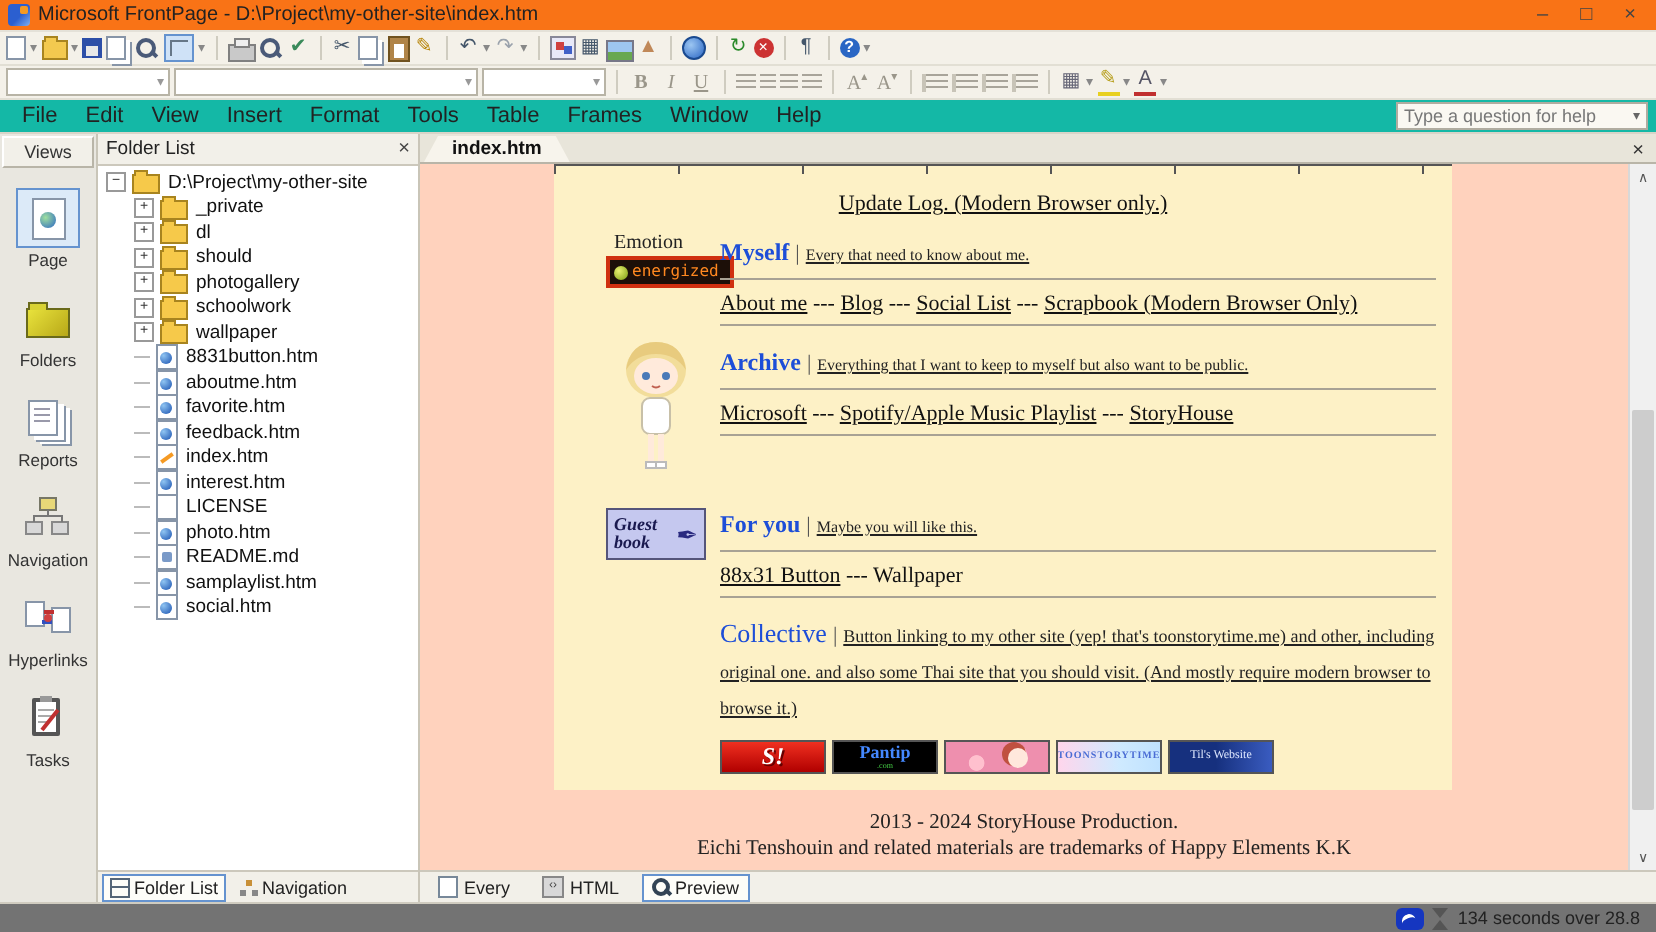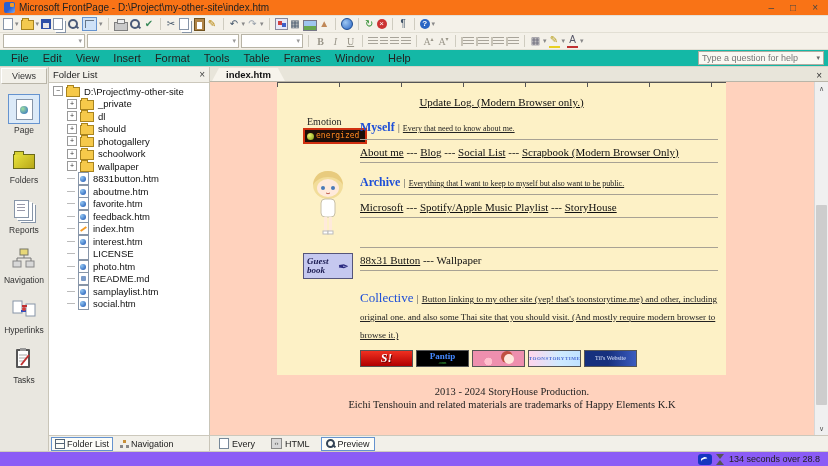--- a/index.html
+++ b/index.html
@@ -154,21 +154,21 @@
   
   .view-tabbar{height:15px;background:#f2f0e9;border-top:1px solid #ccc8bc;display:flex;align-items:center;padding:0 4px;gap:6px;flex:0 0 auto;font-size:9px;color:#222;}
   .vtab{display:flex;align-items:center;gap:3px;padding:1px 4px;border:1px solid transparent;}
   .vtab.active{border:1px solid #6593cf;background:#fdfdf8;}
   .vt-normal{width:8px;height:9px;background:#fff;border:1px solid #789;}
   .vt-html{width:9px;height:9px;background:#d8d8d8;border:1px solid #888;font-size:6px;line-height:9px;text-align:center;color:#444;}
   .vt-mag{width:5px;height:5px;border:2px solid #345;border-radius:50%;position:relative;}
   .vt-mag::after{content:"";position:absolute;left:4px;top:4px;width:4px;height:2px;background:#345;transform:rotate(45deg);}
 
   
-  .statusbar{height:14px;background:#8b5cf6;border-top:1px solid #d0ccc0;display:flex;align-items:center;flex:0 0 auto;font-size:9px;color:#222;}
+  .statusbar{height:14px;background:#737373;border-top:1px solid #d0ccc0;display:flex;align-items:center;flex:0 0 auto;font-size:9px;color:#222;}
   .sb-right{margin-left:auto;display:flex;align-items:center;gap:4px;padding-right:8px;}
   .sb-blue{width:14px;height:11px;border-radius:3px;background:#1536c0;position:relative;}
   .sb-blue::after{content:"";position:absolute;left:3px;top:3px;width:7px;height:5px;border-radius:50%;border-top:2px solid #fff;transform:rotate(-20deg);}
   .hg{width:9px;height:11px;position:relative;flex:0 0 auto;}
   .hg::before{content:"";position:absolute;left:0;top:0;border-left:4.5px solid transparent;border-right:4.5px solid transparent;border-top:5px solid #555;}
   .hg::after{content:"";position:absolute;left:0;bottom:0;border-left:4.5px solid transparent;border-right:4.5px solid transparent;border-bottom:5px solid #555;}
 </style>
 </head>
 <body>
 
@@ -524,20 +524,23 @@
             </div>
 
             <div class="crow">
               <div class="leftcol">
                 <div class="guestbook">
                   <span class="gtext"><span>Guest</span><br><span>book</span></span>
                   <span class="gpen">✒</span>
                 </div>
               </div>
               <div class="maincol">
+                <div class="sec">
+                  <span class="shead">For you</span><span class="sbar">|</span><span class="sdesc">Maybe you will like this.</span>
+                </div>
                 <div class="hr"></div>
                 <div class="linksrow"><a>88x31 Button</a> --- <span>Wallpaper</span></div>
                 <div class="hr"></div>
               </div>
             </div>
 
             <div class="collective">
               <div class="sec nh">
                 <span class="shead">Collective</span><span class="sbar">|</span><span class="sdesc" style="font-size:9px;line-height:11px">Button linking to my other site (yep! that's toonstorytime.me) and other, including original one. and also some Thai site that you should visit. (And mostly require modern browser to browse it.)</span>
               </div>

